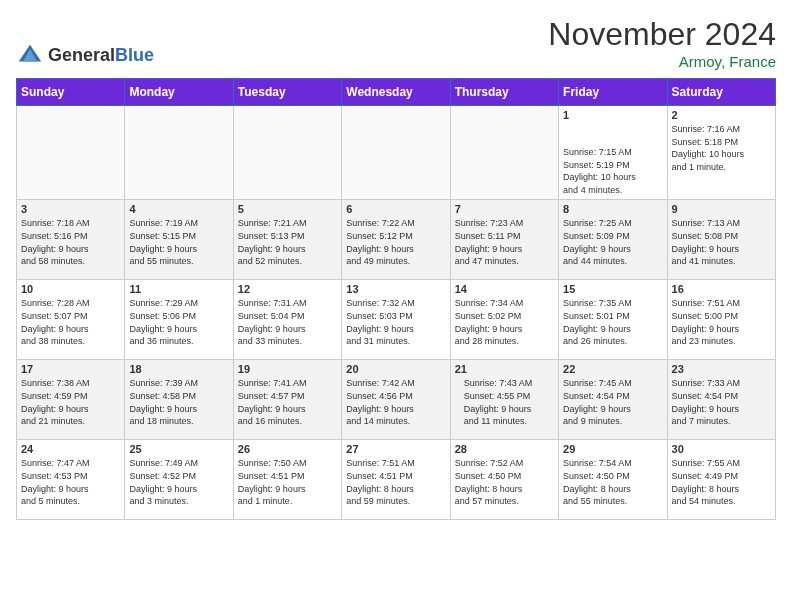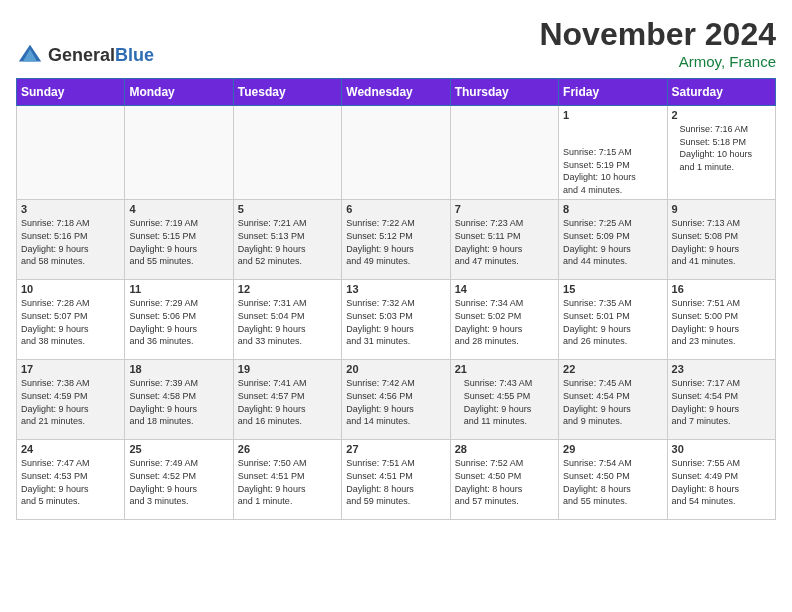--- a/index.html
+++ b/index.html
@@ -35,21 +35,21 @@
     }
     .logo-icon {
       width: 28px;
       height: 28px;
     }
     .title-area {
       text-align: right;
     }
     .month-title {
       font-size: 32px;
-      font-weight: bold;
+      font-weight: normal;
       color: #333;
     }
     .location-title {
       font-size: 15px;
       color: #15803d;
     }
     table {
       width: 100%;
       border-collapse: collapse;
       table-layout: fixed;
@@ -131,21 +131,21 @@
         <td class="empty"></td>
         <td>
           <div class="day-number">1</div>
           <div class="day-info" style="white-space: pre-line; margin-top: 25px;">Sunrise: 7:15 AM
 Sunset: 5:19 PM
 Daylight: 10 hours
 and 4 minutes.</div>
         </td>
         <td>
           <div class="day-number">2</div>
-          <div class="day-info" style="white-space: pre-line; margin-left: 8px;">Sunrise: 7:16 AM
+          <div class="day-info" style="white-space: pre-line;">Sunrise: 7:16 AM
 Sunset: 5:18 PM
 Daylight: 10 hours
 and 1 minute.</div>
         </td>
       </tr>
       <tr>
         <td class="shaded">
           <div class="day-number">3</div>
           <div class="day-info" style="white-space: pre-line;">Sunrise: 7:18 AM
 Sunset: 5:16 PM
@@ -284,21 +284,21 @@
         </td>
         <td class="shaded">
           <div class="day-number">22</div>
           <div class="day-info" style="white-space: pre-line;">Sunrise: 7:45 AM
 Sunset: 4:54 PM
 Daylight: 9 hours
 and 9 minutes.</div>
         </td>
         <td class="shaded">
           <div class="day-number">23</div>
-          <div class="day-info" style="white-space: pre-line;">Sunrise: 7:17 AM
+          <div class="day-info" style="white-space: pre-line;">Sunrise: 7:33 AM
 Sunset: 4:54 PM
 Daylight: 9 hours
 and 7 minutes.</div>
         </td>
       </tr>
       <tr>
         <td>
           <div class="day-number">24</div>
           <div class="day-info" style="white-space: pre-line;">Sunrise: 7:47 AM
 Sunset: 4:53 PM

